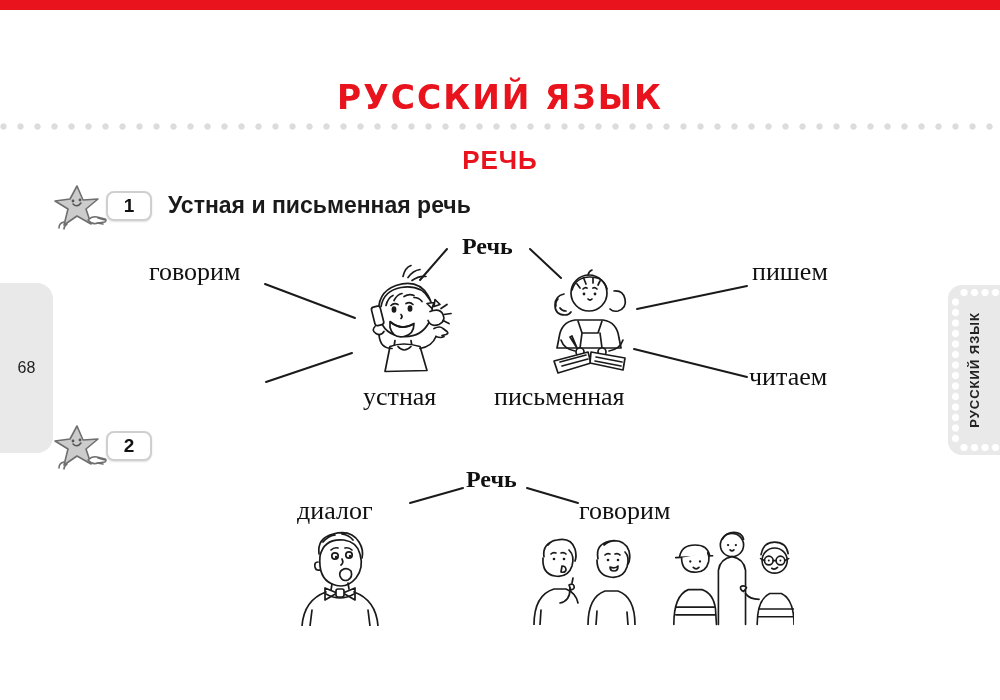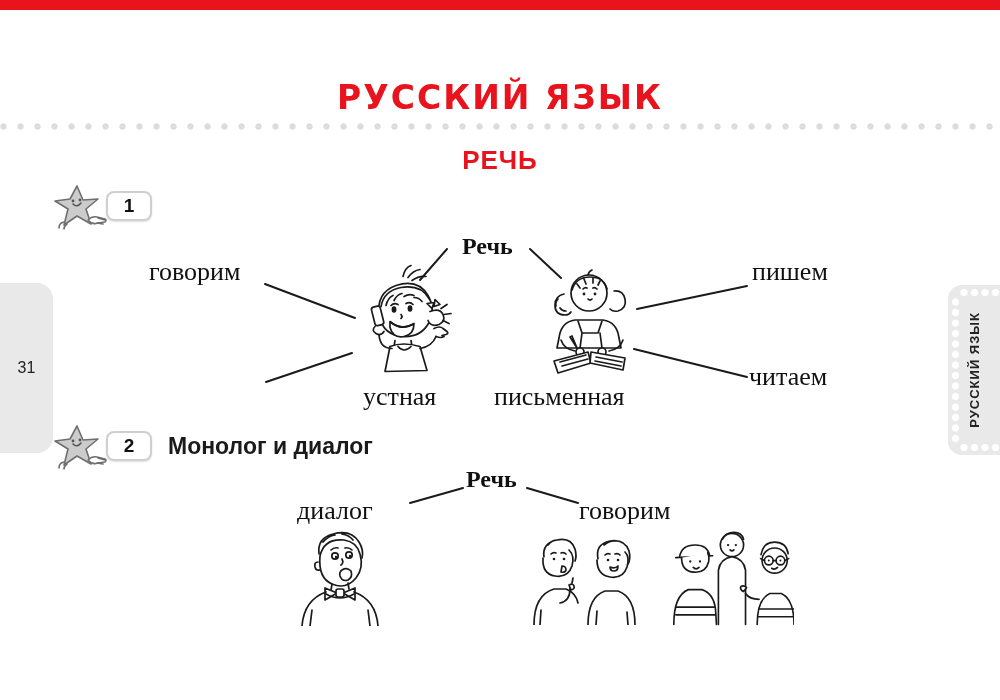--- a/index.html
+++ b/index.html
@@ -94,20 +94,21 @@
         <circle cx="21" cy="17" r="1.4" fill="#555" stroke="none"></circle>
         <circle cx="28" cy="16" r="1.4" fill="#555" stroke="none"></circle>
         <path d="M21,20 q4,4 8,-1" fill="none" stroke="#555"></path>
         <path d="M12,38 q-5,1 -5,6 M15,40 q-3,2 -3,5" fill="none"></path>
         <path d="M36,36 q4,-4 9,-3 l8,2 q2,1 0,3 l-7,1 q-6,2 -10,-3 z" fill="#ffffff"></path>
         <path d="M46,34 l7,2 M45,39 l6,1" fill="none"></path>
       </g>
     </svg>
   </div>
   <div class="num-badge" style="left:106px;top:191px;">1</div>
+  <div class="section-title" style="left:168px;top:192px;">Устная и письменная речь</div>
 
   <div class="serif root-node" style="left:462px;top:233px;">Речь</div>
   <div class="serif word" style="left:149px;top:257px;">говорим</div>
   <div class="serif word" style="left:752px;top:257px;">пишем</div>
   <div class="serif word" style="left:749px;top:362px;">читаем</div>
   <div class="serif word" style="left:363px;top:382px;">устная</div>
   <div class="serif word" style="left:494px;top:382px;">письменная</div>
 
   <div class="illus" style="left:348px;top:264px;width:115px;height:113px;">
     <svg viewBox="0 0 115 112">
@@ -167,21 +168,20 @@
         <circle cx="21" cy="17" r="1.4" fill="#555" stroke="none"></circle>
         <circle cx="28" cy="16" r="1.4" fill="#555" stroke="none"></circle>
         <path d="M21,20 q4,4 8,-1" fill="none" stroke="#555"></path>
         <path d="M12,38 q-5,1 -5,6 M15,40 q-3,2 -3,5" fill="none"></path>
         <path d="M36,36 q4,-4 9,-3 l8,2 q2,1 0,3 l-7,1 q-6,2 -10,-3 z" fill="#ffffff"></path>
         <path d="M46,34 l7,2 M45,39 l6,1" fill="none"></path>
       </g>
     </svg>
   </div>
   <div class="num-badge" style="left:106px;top:431px;">2</div>
-  <div class="section-title" style="left:168px;top:433px;">Монолог и диалог</div>
 
   <div class="serif root-node" style="left:466px;top:466px;">Речь</div>
   <div class="serif word" style="left:297px;top:496px;">диалог</div>
   <div class="serif word" style="left:579px;top:496px;">говорим</div>
 
   <div class="illus" style="left:290px;top:528px;width:100px;height:98px;">
     <svg viewBox="0 0 100 98">
       <g stroke="#1a1a1a" stroke-width="1.7" fill="none" stroke-linecap="round" stroke-linejoin="round">
         <path d="M29,26 q-2,-16 14,-20 q18,-5 26,8 q5,8 3,16 M33,14 q5,-6 12,-7 M52,6 q7,1 11,6" fill="#fff"></path>
         <path d="M30,28 q-2,22 12,28 q14,6 24,-6 q8,-10 4,-24 q-3,-12 -16,-14 q-20,-2 -24,16 z" fill="#fff"></path>
@@ -266,21 +266,21 @@
       <line x1="265" y1="284" x2="355" y2="318"></line>
       <line x1="266" y1="382" x2="352" y2="353"></line>
       <line x1="637" y1="309" x2="747" y2="286"></line>
       <line x1="634" y1="349" x2="747" y2="377"></line>
       <line x1="410" y1="503" x2="463" y2="488"></line>
       <line x1="527" y1="488" x2="578" y2="503"></line>
     </g>
   </svg>
 
   <div class="left-tab">
-    <span>31</span>
+    <span>68</span>
   </div>
   <div class="right-tab">
     <div class="tab-dots-left"></div>
     <div class="tab-dots-top"></div>
     <div class="tab-dots-bottom"></div>
     <div class="side-tab-label">
       <span>РУССКИЙ ЯЗЫК</span>
     </div>
   </div>
 

